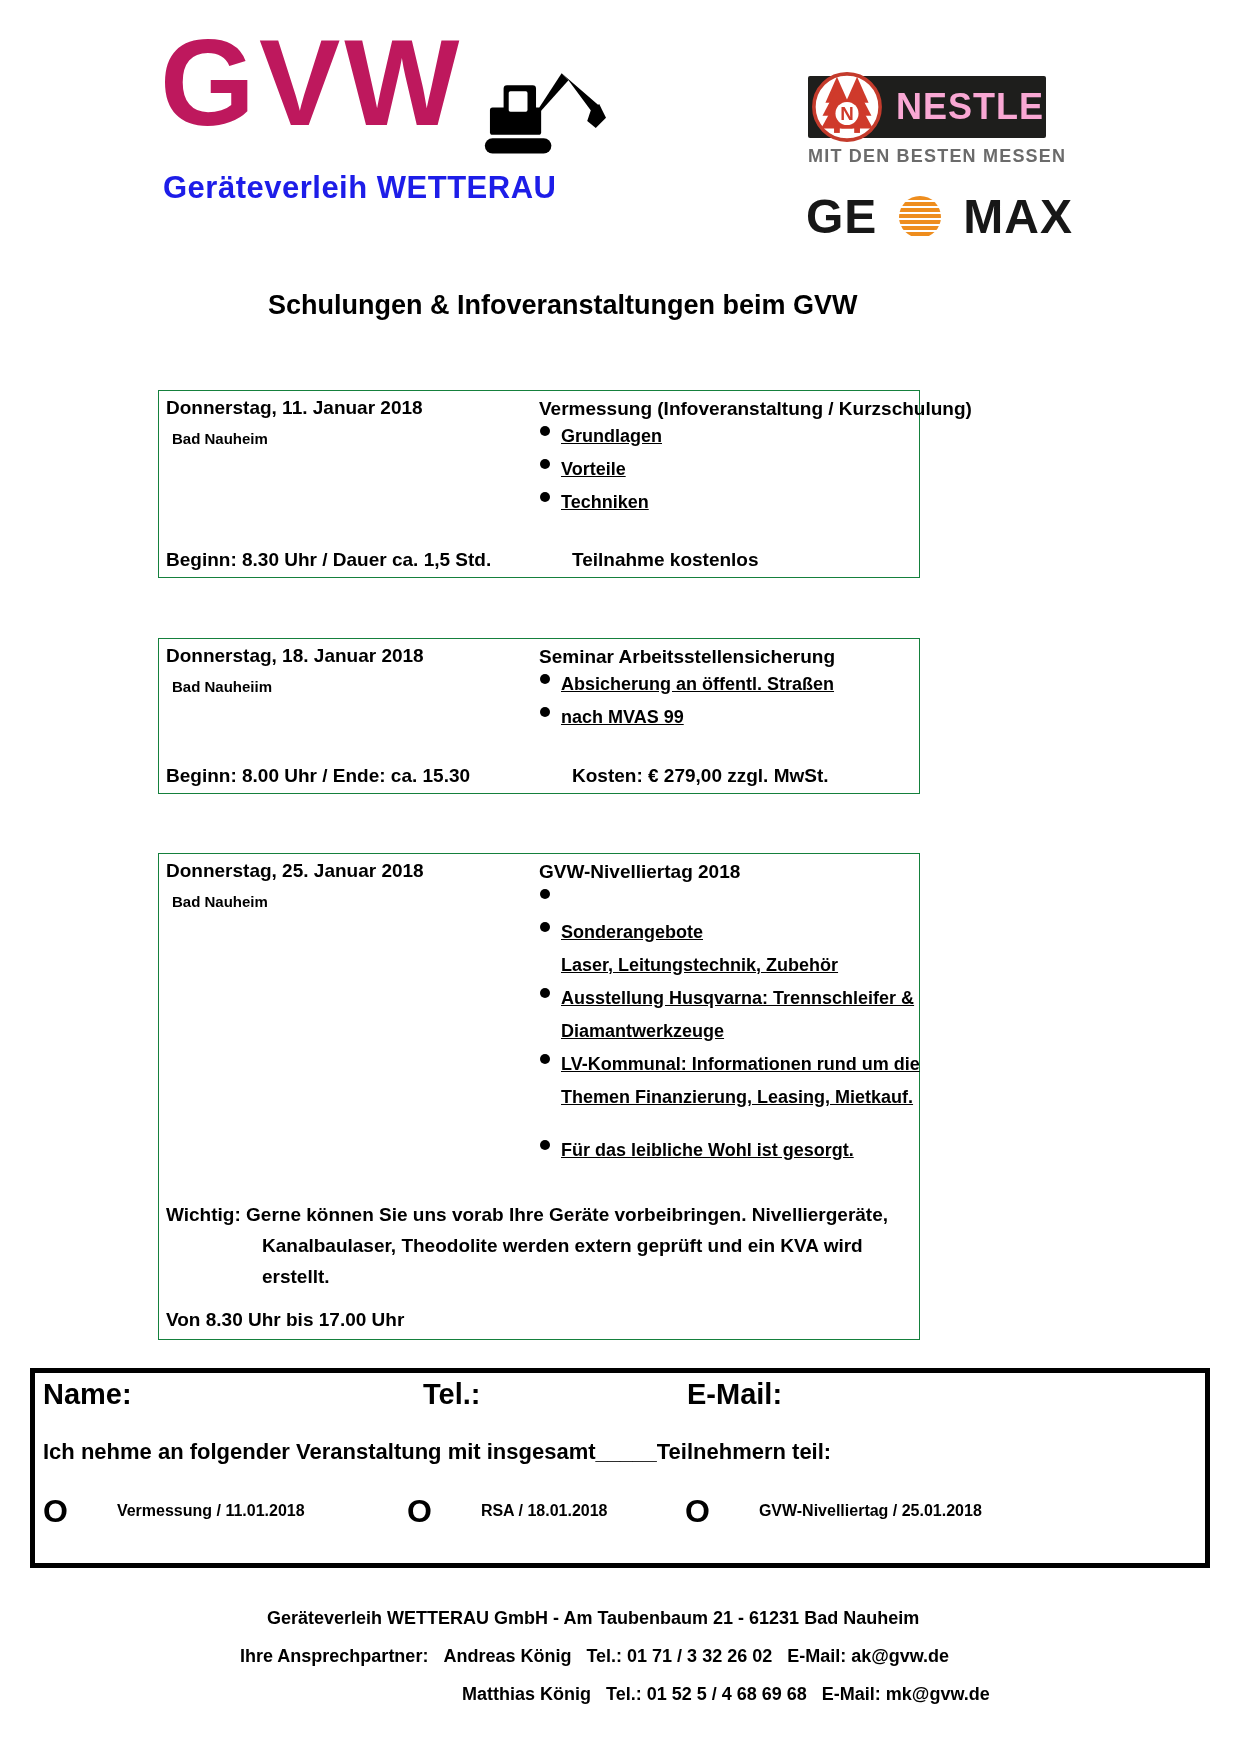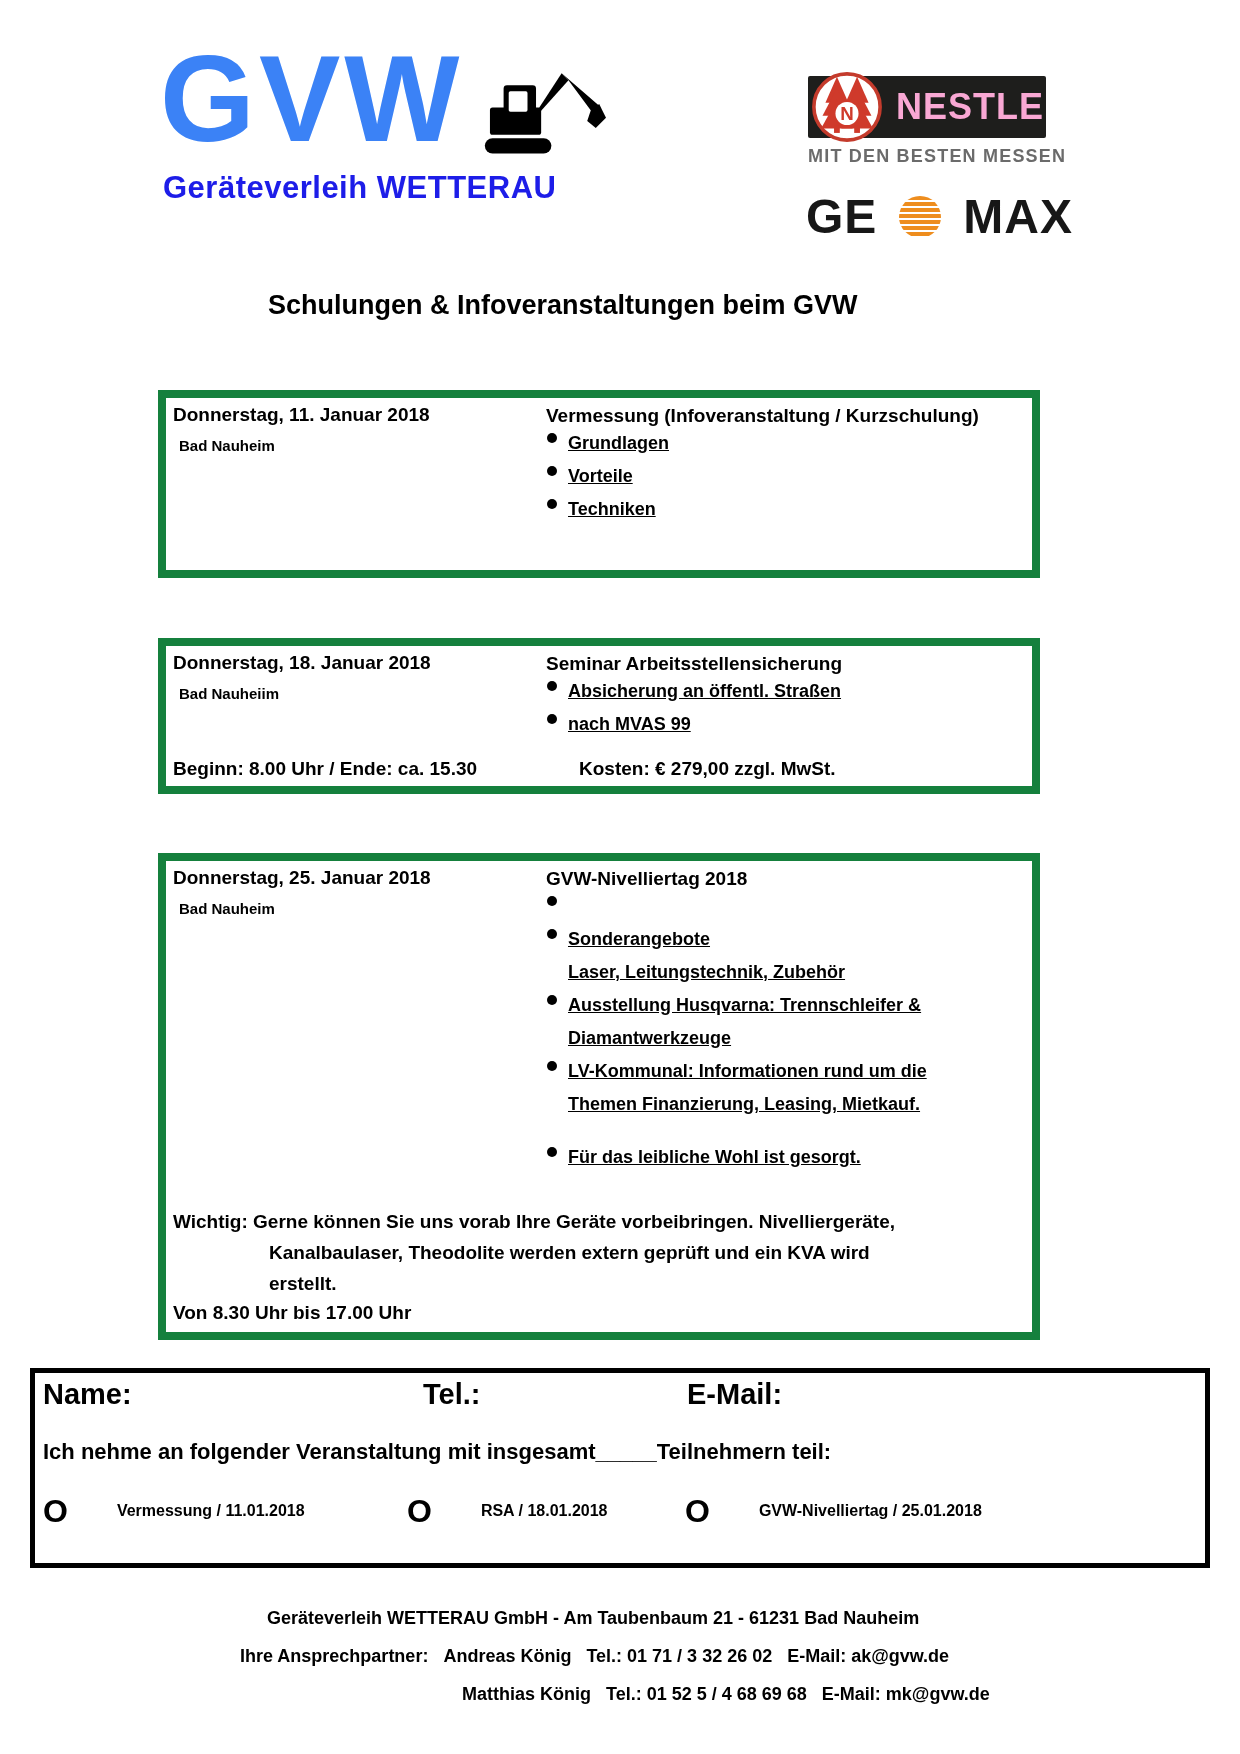--- a/index.html
+++ b/index.html
@@ -5,22 +5,22 @@
   * { box-sizing: border-box; }
   body { margin:0; background:#fff; }
   .page {
     position:relative; width:1240px; height:1754px; background:#fff;
     font-family:"Liberation Sans", sans-serif; font-weight:bold; color:#000;
     overflow:hidden;
   }
 
   
   .gvw-text {
-    position:absolute; left:160px; top:38px;
-    font-size:122px; line-height:1; letter-spacing:4px; color:#3b82f6;
+    position:absolute; left:160px; top:22px;
+    font-size:122px; line-height:1; letter-spacing:4px; color:#be185d;
   }
   .excavator { position:absolute; left:478px; top:60px; width:128px; height:100px; }
   .gvw-sub {
     position:absolute; left:163px; top:170px;
     font-size:31px; color:#1d1de8; letter-spacing:0.5px;
   }
   .nestle-box {
     position:absolute; left:808px; top:76px; width:238px; height:62px;
     background:#1e1e1c; border-radius:2px;
   }
@@ -41,21 +41,21 @@
   .geomax-globe {
     width:42px; height:42px; border-radius:50%; display:inline-block;
     background:repeating-linear-gradient(180deg, #ee8d1e 0 4px, #ffffff 4px 6px);
     background-color:#ee8d1e; margin:0 2px;
   }
 
   
   .doc-title { position:absolute; left:268px; top:290px; margin:0; font-size:27px; }
 
   
-  .event-box { position:absolute; left:158px; width:882px; border:8px solid #15803d; background:#fff; }
+  .event-box { position:absolute; left:158px; width:762px; border:1px solid #15803d; background:#fff; }
   .box1 { top:390px; height:188px; }
   .box2 { top:638px; height:156px; }
   .box3 { top:853px; height:487px; }
   .col-left  { position:absolute; left:7px;  top:6px; }
   .col-right { position:absolute; left:380px; top:6px; }
   .ev-date  { font-size:19px; line-height:22px; }
   .ev-loc   { font-size:15px; margin-top:11px;margin-left:6px; }
   .ev-title { font-size:19px; line-height:24px; margin-bottom:5px; white-space:nowrap; }
   .ev-items { list-style:none; margin:0; padding:0; }
   .ev-items li { height:33px; display:flex; font-size:18px; white-space:nowrap;text-decoration:underline; }
@@ -148,20 +148,24 @@
           <li>
             <span class="dot"></span>
             <span class="txt">Vorteile</span>
           </li>
           <li>
             <span class="dot"></span>
             <span class="txt">Techniken</span>
           </li>
         </ul>
     </div>
+    <div class="ev-footer">
+      <span class="ev-fl">Beginn: 8.30 Uhr / Dauer ca. 1,5 Std.</span>
+      <span class="ev-fr">Teilnahme kostenlos</span>
+    </div>
   </section>
 
   <section class="event-box box2">
     <div class="col-left">
       <div class="ev-date">Donnerstag, 18. Januar 2018</div>
       <div class="ev-loc">Bad Nauheiim</div>
     </div>
     <div class="col-right">
       <div class="ev-title">Seminar Arbeitsstellensicherung</div>
       <ul class="ev-items">

